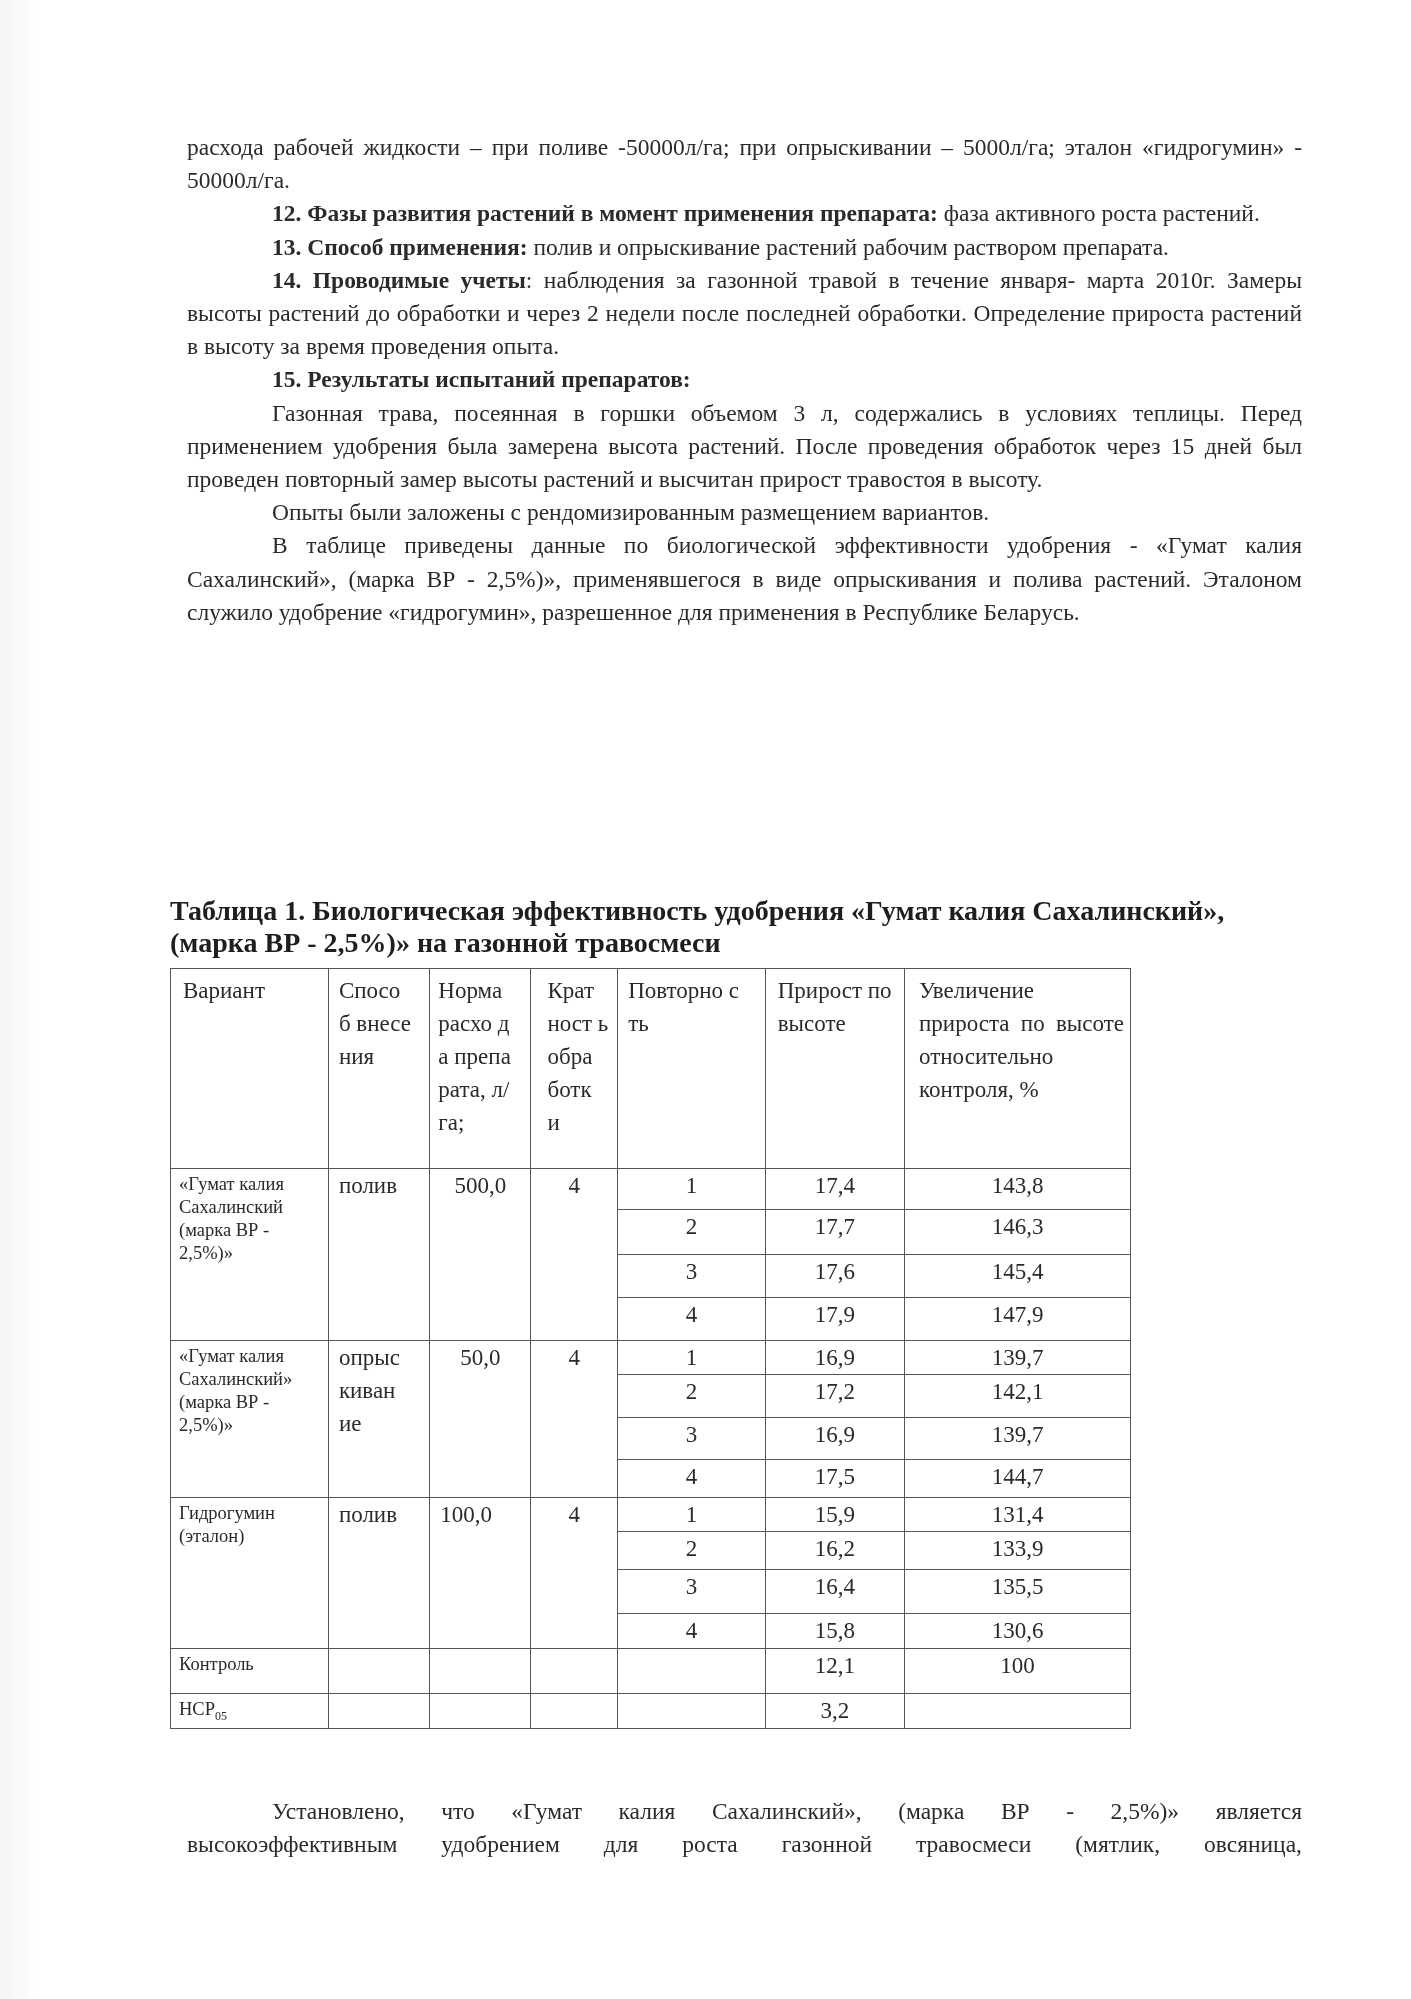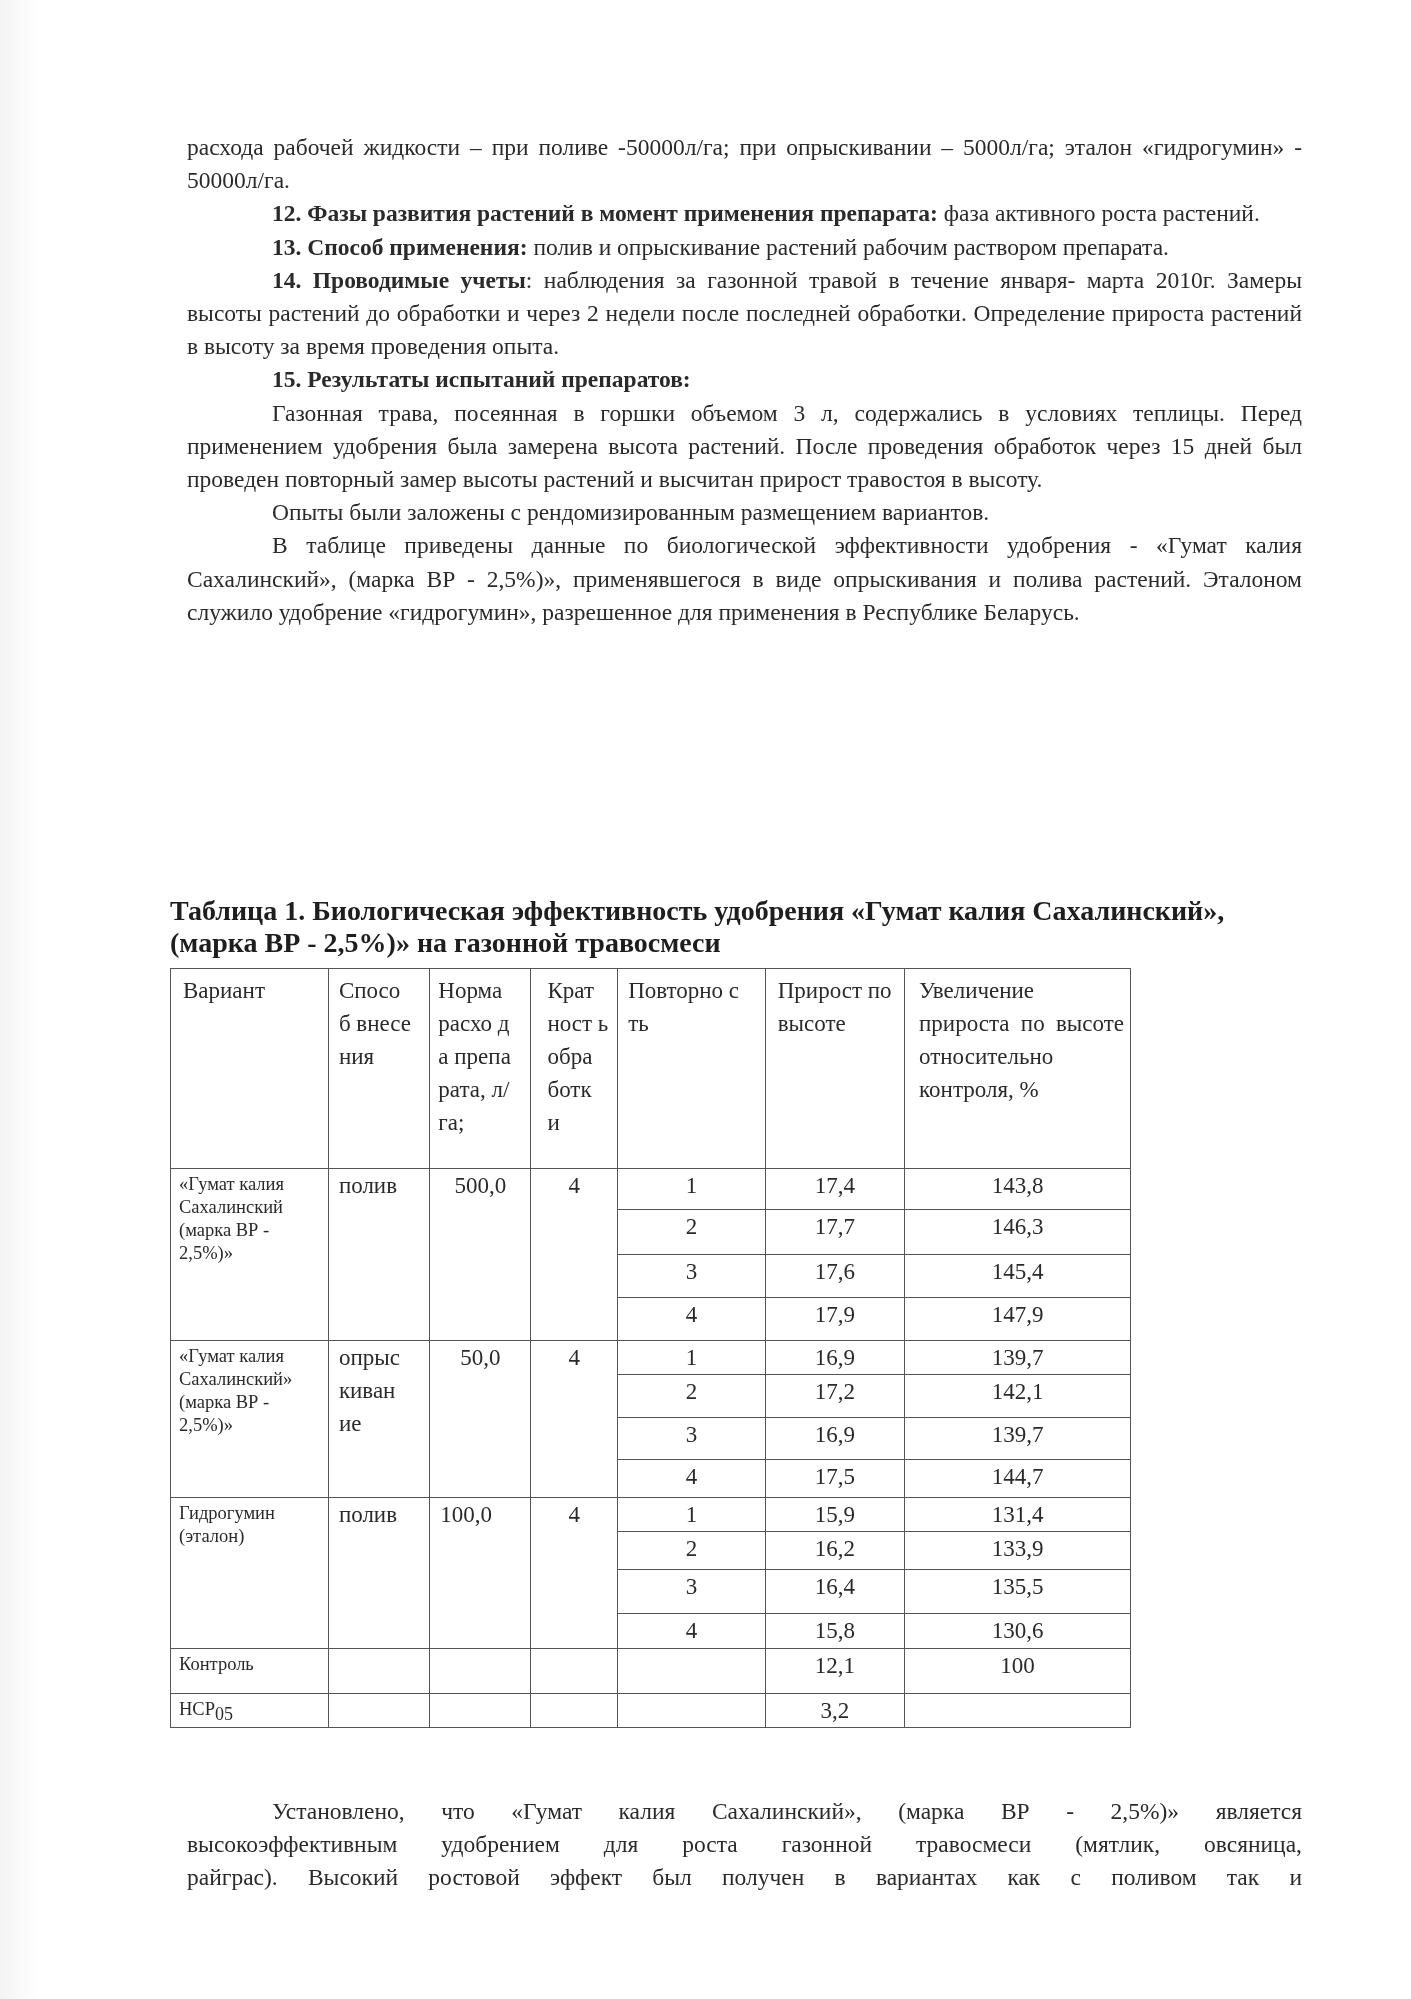--- a/index.html
+++ b/index.html
@@ -14,21 +14,21 @@
   .caption { position:absolute; left:170px; top:895px; width:1140px; font-weight:bold; font-size:28px; line-height:32px; color:#1e1e1e; }
   table.results { position:absolute; left:170px; top:968px; border-collapse:collapse; table-layout:fixed; font-size:23px; }
   table.results td { border:1.5px solid #555; vertical-align:top; padding:0; line-height:33px; }
   table.results td.hdr { padding:5px 6px 0 12px; }
   td.c-var { width:170px; padding:4px 4px 0 8px !important; font-size:18.5px; line-height:23px !important; }
   td.c-num { text-align:center; }
   td.c-left { padding-left:10px !important; }
   .after { position:absolute; left:187px; top:1795px; width:1115px; font-size:23.5px; line-height:33.2px; }
   .after p { margin:0; text-align:justify; text-align-last:justify; text-indent:85px; }
   .after p span { display:block; }
-  sub { font-size:18px; }
+  sub { font-size:12px; }
 </style>
 </head>
 <body>
 
 <div class="page">
 
   <div class="text-block">
     <p>расхода рабочей жидкости – при поливе -50000л/га; при опрыскивании – 5000л/га; эталон «гидрогумин» - 50000л/га.</p>
     <p class="indent"><b>12. Фазы развития растений в момент применения препарата:</b><span> фаза активного роста растений.</span></p>
     <p class="indent"><b>13. Способ применения:</b><span> полив и опрыскивание растений рабочим раствором препарата.</span></p>
@@ -166,17 +166,16 @@
       <td class="c-num">3,2</td>
       <td></td>
     </tr>
   </tbody>
     </table>
 
   <div class="after">
     <p>
       <span>Установлено, что «Гумат калия Сахалинский», (марка ВР - 2,5%)» является</span>
       <span style="text-indent:0">высокоэффективным удобрением для роста газонной травосмеси (мятлик, овсяница,</span>
-      <span style="text-indent:0">райграс). Высокий ростовой эффект был получен в вариантах как с поливом так и</span>
     </p>
   </div>
 
 </div>
 
 </body></html>

